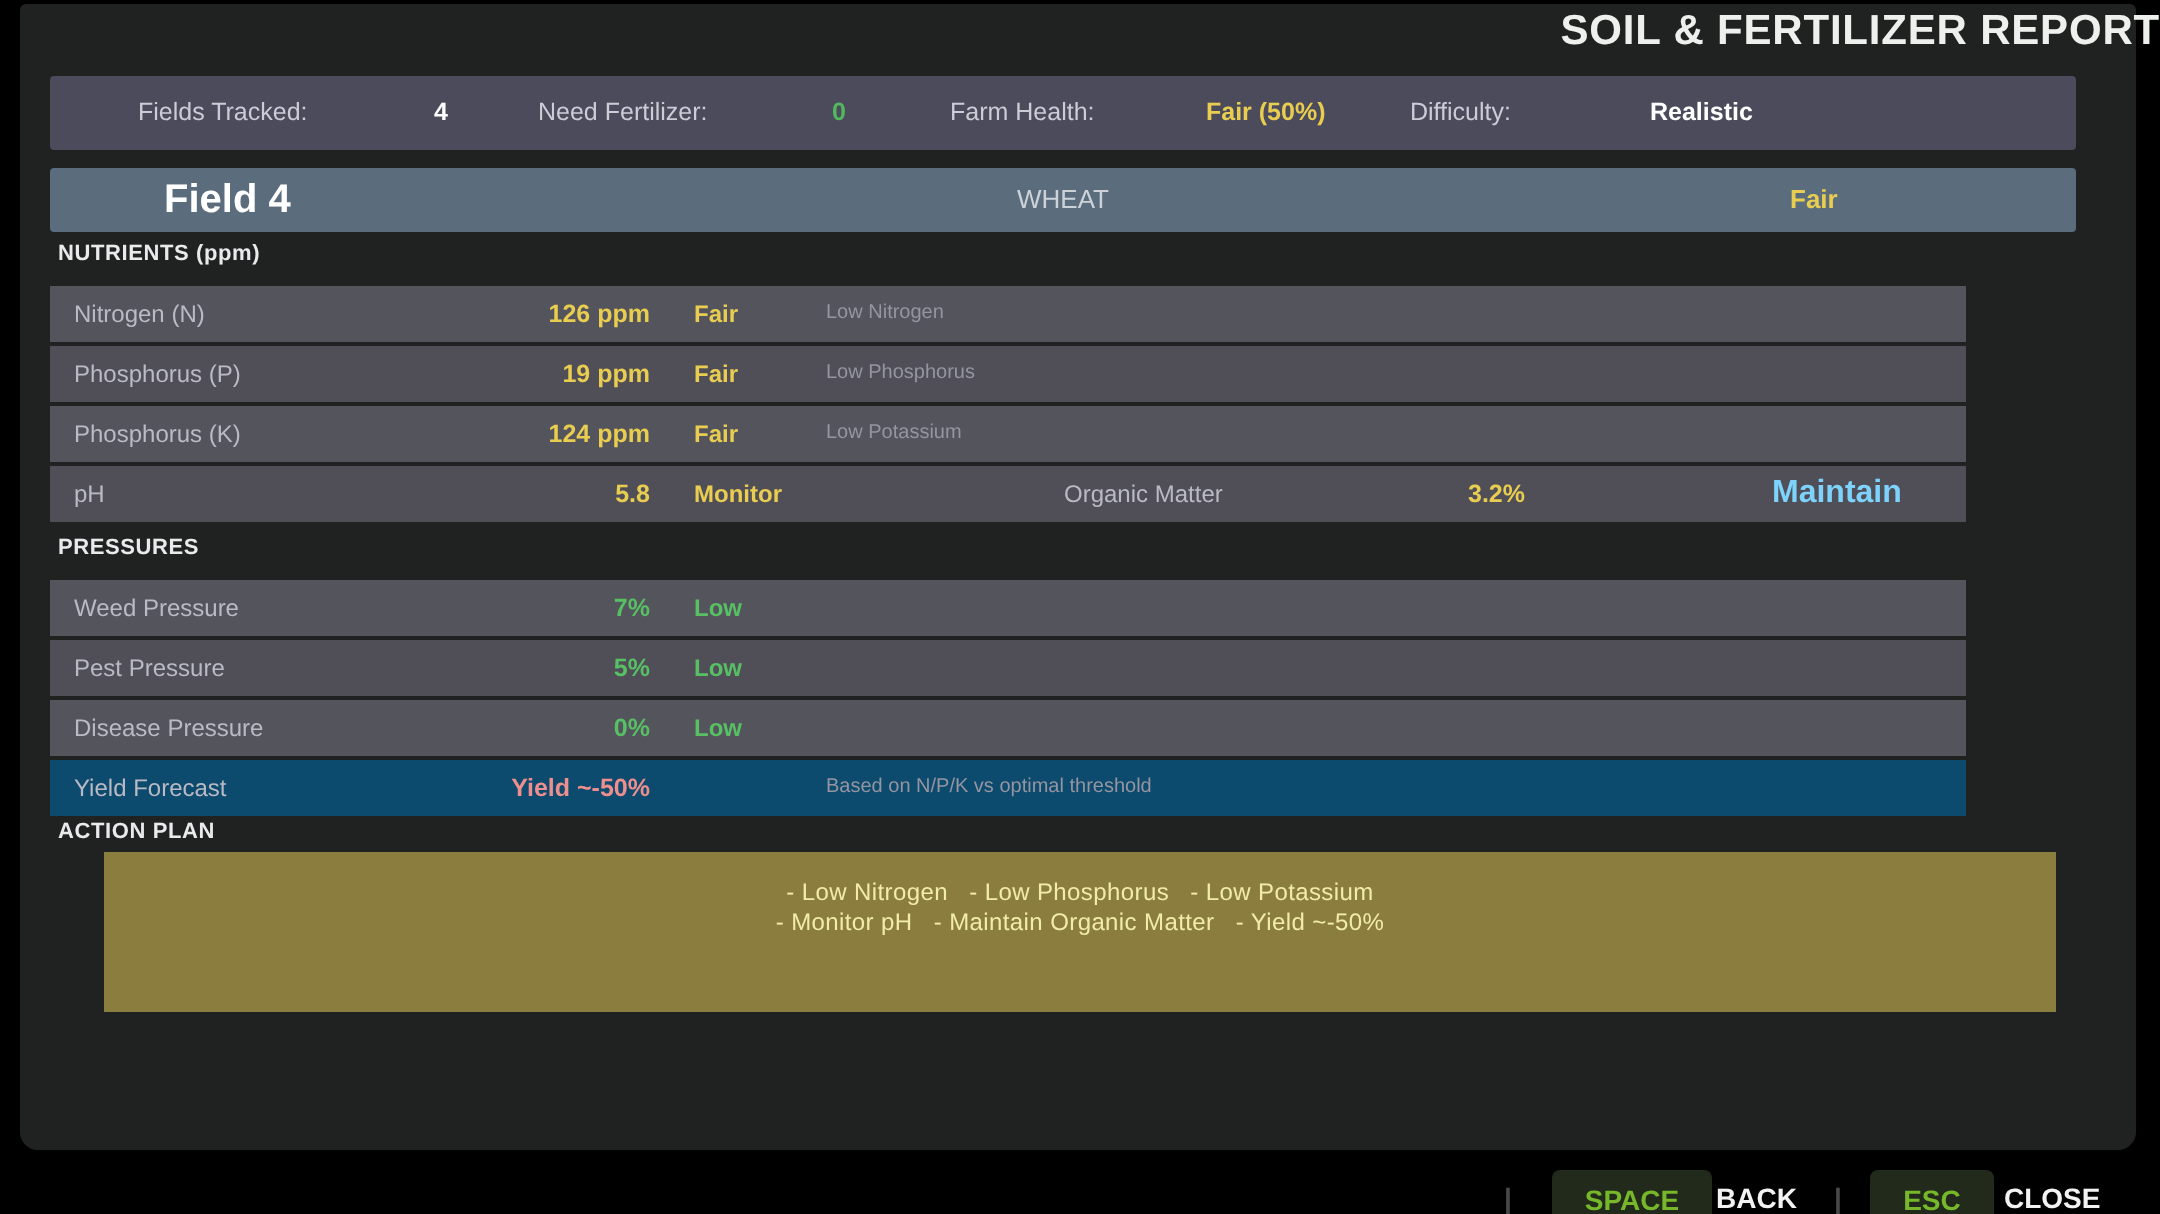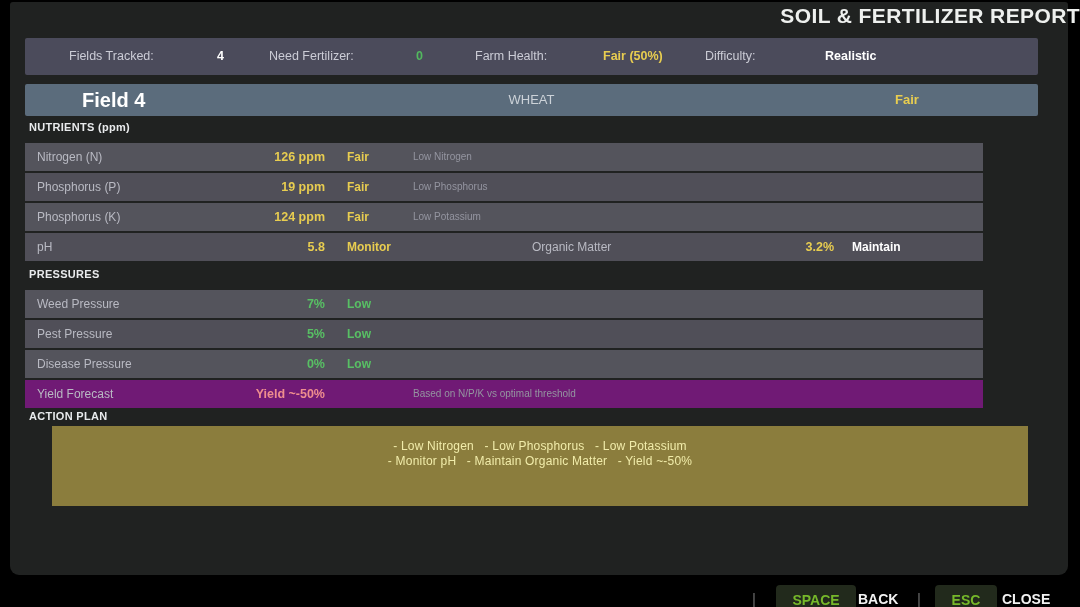--- a/index.html
+++ b/index.html
@@ -31,26 +31,26 @@
   .sl-nutrients { top:121px; } .sl-pressures { top:268px; } .sl-action { top:410px; }
   
   .row { position:absolute; left:25px; width:958px; height:28px; background:#54545c; }
   .row.alt { background:#504f58; }
   .row span { position:absolute; top:0; line-height:28px; }
   .row .label { left:12px; color:#b9bac3; font-size:12px; }
   .row .value { left:150px; width:150px; text-align:right; color:#e8cd50; font-weight:700; font-size:12.5px; }
   .row .status { left:322px; color:#e8cd50; font-weight:700; font-size:12px; }
   .row .desc { left:388px; color:#9495a0; font-size:10px; }
   .row .org-label { left:507px; color:#b9bac3; font-size:12px; }
-  .row .org-value { left:709px; width:100px; text-align:right; color:#e8cd50; font-weight:700; font-size:12.5px; }
-  .row .org-status { left:827px; color:#ffffff; font-weight:700; font-size:12px; }
+  .row .org-value { left:709px; width:100px; color:#e8cd50; font-weight:700; font-size:12.5px; }
+  .row .org-status { left:861px; color:#7dd3fc; font-weight:700; font-size:16px; }
   .row .value.green, .row .status.green { color:#58c064; }
   .row .value.pink { color:#ee8e8e; }
   .r-n0{top:143px;} .r-n1{top:173px;} .r-n2{top:203px;} .r-n3{top:233px;}
-  .r-p0{top:290px;} .r-p1{top:320px;} .r-p2{top:350px;} .r-p3{top:380px; background:#701a75;}
+  .r-p0{top:290px;} .r-p1{top:320px;} .r-p2{top:350px;} .r-p3{top:380px; background:#0c4a6e;}
   
   .action-box { position:absolute; left:52px; top:426px; width:976px; height:80px;
     background:#8b7d3d; padding-top:13px; text-align:center; }
   .action-box div { color:#f1ecaa; font-size:12px; line-height:15px; font-weight:400; letter-spacing:.2px; }
   
   .footer span { position:absolute; line-height:30px; font-size:14px; font-weight:700; }
   .f-div1 { left:752px; top:584px; color:#4a4a4a; }
   .f-div2 { left:917px; top:584px; color:#4a4a4a; }
   .key-btn { position:absolute; top:585px; height:30px; background:#222a1c; border-radius:4px;
     text-align:center; color:#76b82a; font-weight:700; font-size:14px; line-height:28px; }

